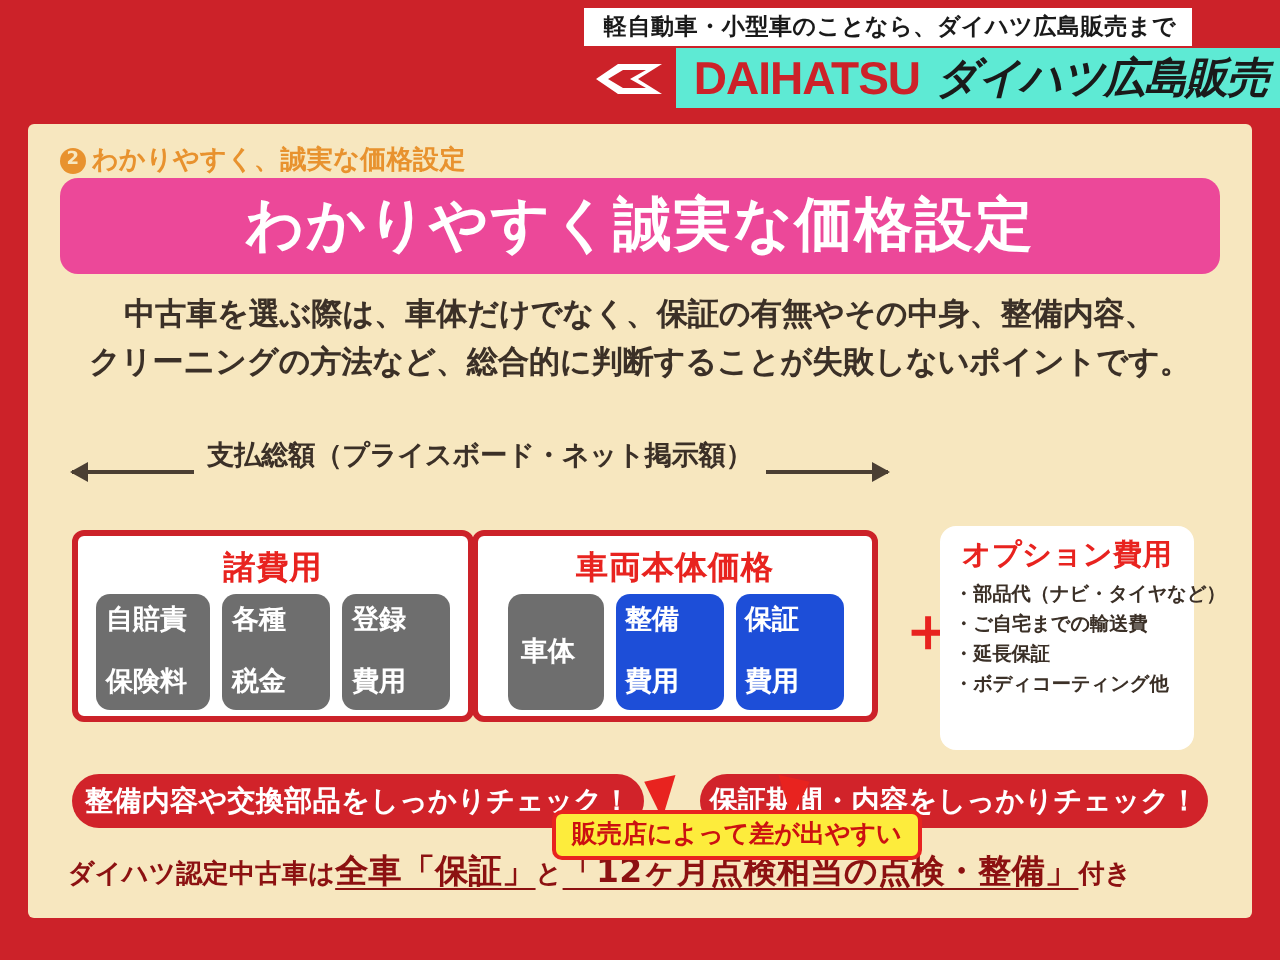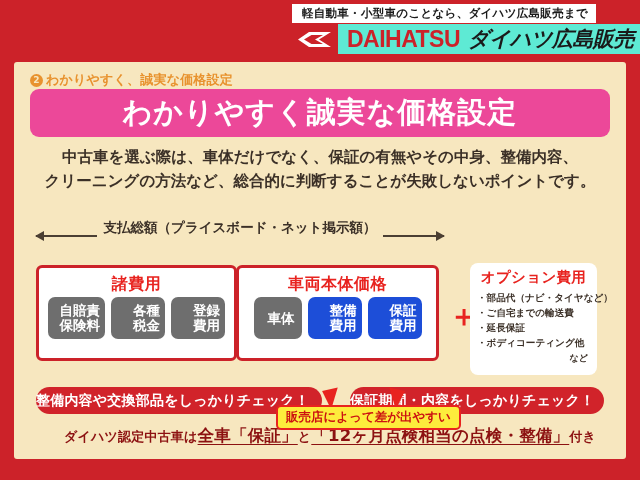--- a/index.html
+++ b/index.html
@@ -111,24 +111,24 @@
 
   .box-title {
     position: absolute; left: 0; right: 0; top: 6px; text-align: center;
     color: #e8231f; font-size: 16px; font-weight: 800; letter-spacing: .5px;
   }
   .chips {
     position: absolute; left: 0; right: 0; top: 29px;
     display: flex; justify-content: center; gap: 6px;
   }
   .chip {
-    border-radius: 7px; color: #ffffff; text-align: right;
+    border-radius: 7px; color: #ffffff; text-align: left;
     font-size: 13.5px; font-weight: 800; line-height: 1.12;
     padding: 6px 5px; min-width: 54px;
-    display: flex; flex-direction: column; justify-content: center;
+    display: flex; flex-direction: column; justify-content: center; gap: 16px;
   }
   .chip.gray { background: #6e6e6e; }
   .chip.red  { background: #1d4ed8; }
   .chip.wide { min-width: 57px; }
   .chip.body { min-width: 48px; padding: 6px 7px; }
 
   .plus {
     position: absolute; left: 413px; top: 36px;
     color: #e8231f; font-size: 30px; font-weight: 900; line-height: 1;
   }
@@ -170,37 +170,36 @@
   .ptr.b {
     left: 373px; top: 327px;
     border-left: 11px solid transparent; border-right: 5px solid transparent;
     border-top: 20px solid #e8231f; transform: rotate(12deg);
   }
 
   
   .pill {
     position: absolute; top: 325px; height: 27px;
     background: #d1232a; border-radius: 14px;
-    display: flex; align-items: center; justify-content: flex-start;
+    display: flex; align-items: center; justify-content: center;
     color: #ffffff; font-size: 14px; font-weight: 800; letter-spacing: .2px;
   }
   .pill.p1 { left: 22px; width: 286px; }
   .pill.p2 { left: 336px; width: 254px; }
 
   
   .footer {
     position: absolute; left: 0; bottom: 0; width: 640px; height: 21px;
     background: #cc2229;
   }
   .footline {
     position: absolute; left: 0; top: 363px; width: 572px;
     text-align: center; color: #8c1111;
     font-size: 16.5px; font-weight: 800; letter-spacing: .2px;
     white-space: nowrap;
-    margin-left: 30px;
   }
   .footline .u { text-decoration: underline; text-underline-offset: 3px; }
   .footline .sm { font-size: 13px; }
 </style>
 </head>
 <body>
 
 <div class="header">
   <div class="logo-block">
     <div class="logo-tagline">軽自動車・小型車のことなら、ダイハツ広島販売まで</div>
@@ -279,21 +278,20 @@
     <div class="plus">＋</div>
 
     <div class="optbox">
       <h4>オプション費用</h4>
       <ul>
         <li>・部品代（ナビ・タイヤなど）</li>
         <li>・ご自宅までの輸送費</li>
         <li>・延長保証</li>
         <li>・ボディコーティング他</li>
       </ul>
-      <div class="nado">など</div>
     </div>
   </div>
 
   <div class="ptr a"></div>
   <div class="ptr b"></div>
   <div class="callout">販売店によって差が出やすい</div>
 
   <div class="pill p1">
     <span>整備内容や交換部品をしっかりチェック！</span>
   </div>

